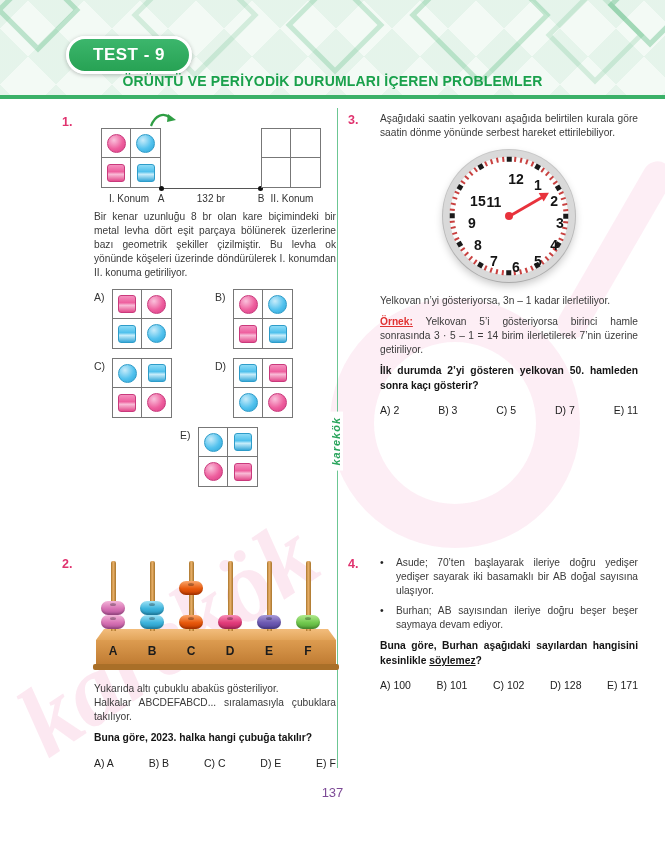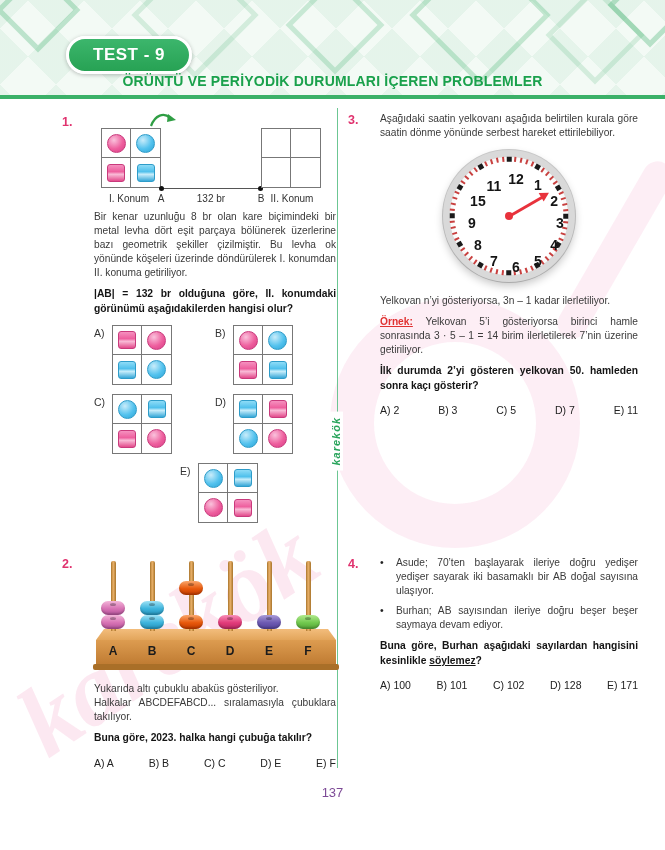--- a/index.html
+++ b/index.html
@@ -169,21 +169,20 @@
               <div class="gcell"></div>
               <div class="gcell"></div>
             </div>
           <span class="fl" style="left:4px;width:62px">I. Konum</span>
           <span class="fl" style="left:61px;width:12px">A</span>
           <span class="fl" style="left:87px;width:60px">132 br</span>
           <span class="fl" style="left:161px;width:12px">B</span>
           <span class="fl" style="left:167px;width:62px">II. Konum</span>
         </div>
         <p class="ptext">Bir kenar uzunluğu 8 br olan kare biçimindeki bir metal levha dört eşit parçaya bölünerek üzerlerine bazı geometrik şekiller çizilmiştir. Bu levha ok yönünde köşeleri üzerinde döndürülerek I. konumdan II. konuma getiriliyor.</p>
-        <p class="qbold">|AB| = 132 br olduğuna göre, II. konumdaki görünümü aşağıdakilerden hangisi olur?</p>
         <div class="q1-options" id="q1-options">
             <div class="q1opt">
               <span class="olabel">A)</span>
               <div class="grid2">
                 <div class="gcell">
                   <span class="shape square-pink"></span>
                 </div>
                 <div class="gcell">
                   <span class="shape circle-pink"></span>
                 </div>
@@ -383,21 +382,21 @@
               <span class="cnum" style="left: 88px; top: 27.8949px;">1</span>
               <span class="cnum" style="left: 104.105px; top: 44px;">2</span>
               <span class="cnum" style="left: 110px; top: 66px;">3</span>
               <span class="cnum" style="left: 104.105px; top: 88px;">4</span>
               <span class="cnum" style="left: 88px; top: 104.105px;">5</span>
               <span class="cnum" style="left: 66px; top: 110px;">6</span>
               <span class="cnum" style="left: 44px; top: 104.105px;">7</span>
               <span class="cnum" style="left: 27.8949px; top: 88px;">8</span>
               <span class="cnum" style="left: 22px; top: 66px;">9</span>
               <span class="cnum" style="left: 27.8949px; top: 44px;">15</span>
-              <span class="cnum" style="left: 44px; top: 29px;">11</span>
+              <span class="cnum" style="left: 44px; top: 45px;">11</span>
               <span class="cnum" style="left: 66px; top: 22px;">12</span>
             </div>
         </div>
         <p class="ptext rule">Yelkovan n’yi gösteriyorsa, 3n – 1 kadar ilerletiliyor.</p>
         <p class="ptext"><span class="ornek">Örnek:</span><span> Yelkovan 5’i gösteriyorsa birinci hamle sonrasında 3 · 5 – 1 = 14 birim ilerletilerek 7’nin üzerine getiriliyor.</span></p>
         <p class="qbold">İlk durumda 2’yi gösteren yelkovan 50. hamleden sonra kaçı gösterir?</p>
         <div class="optrow">
           <span>A) 2</span>
           <span>B) 3</span>
           <span>C) 5</span>

